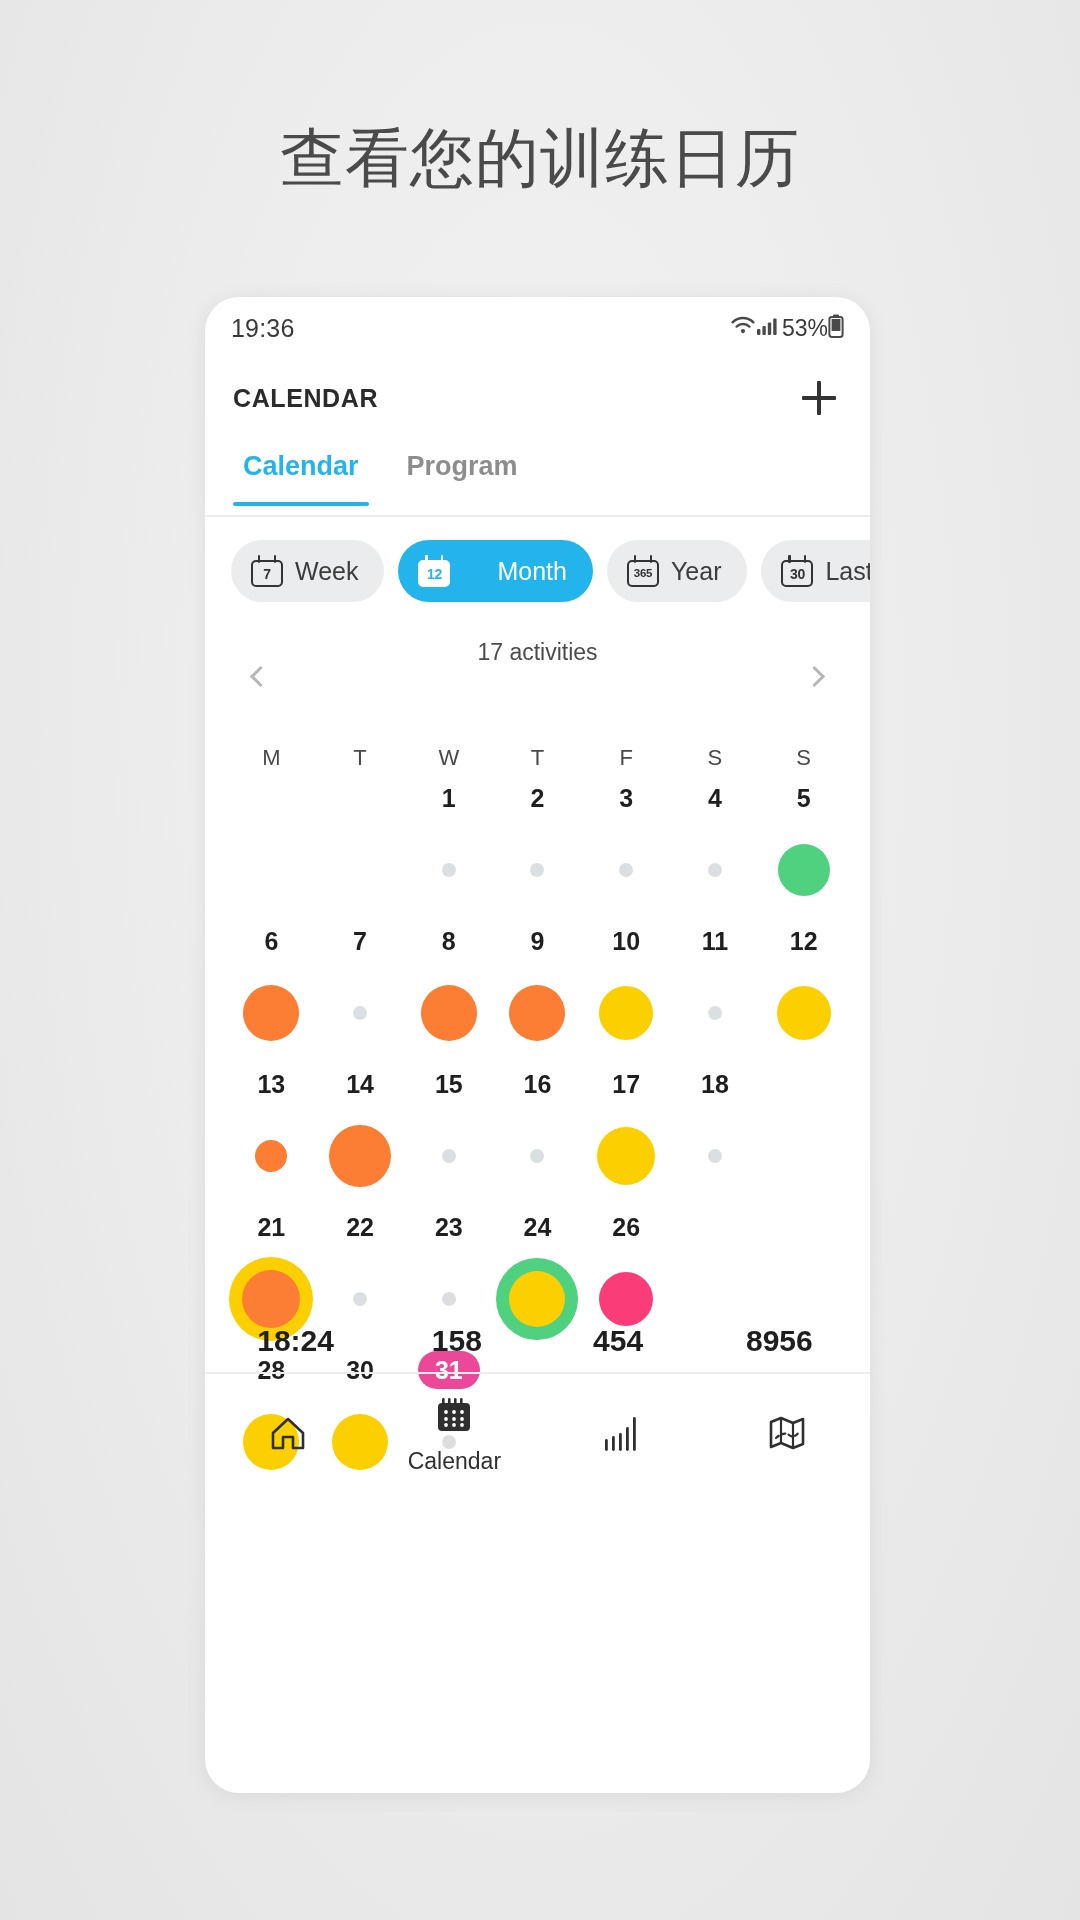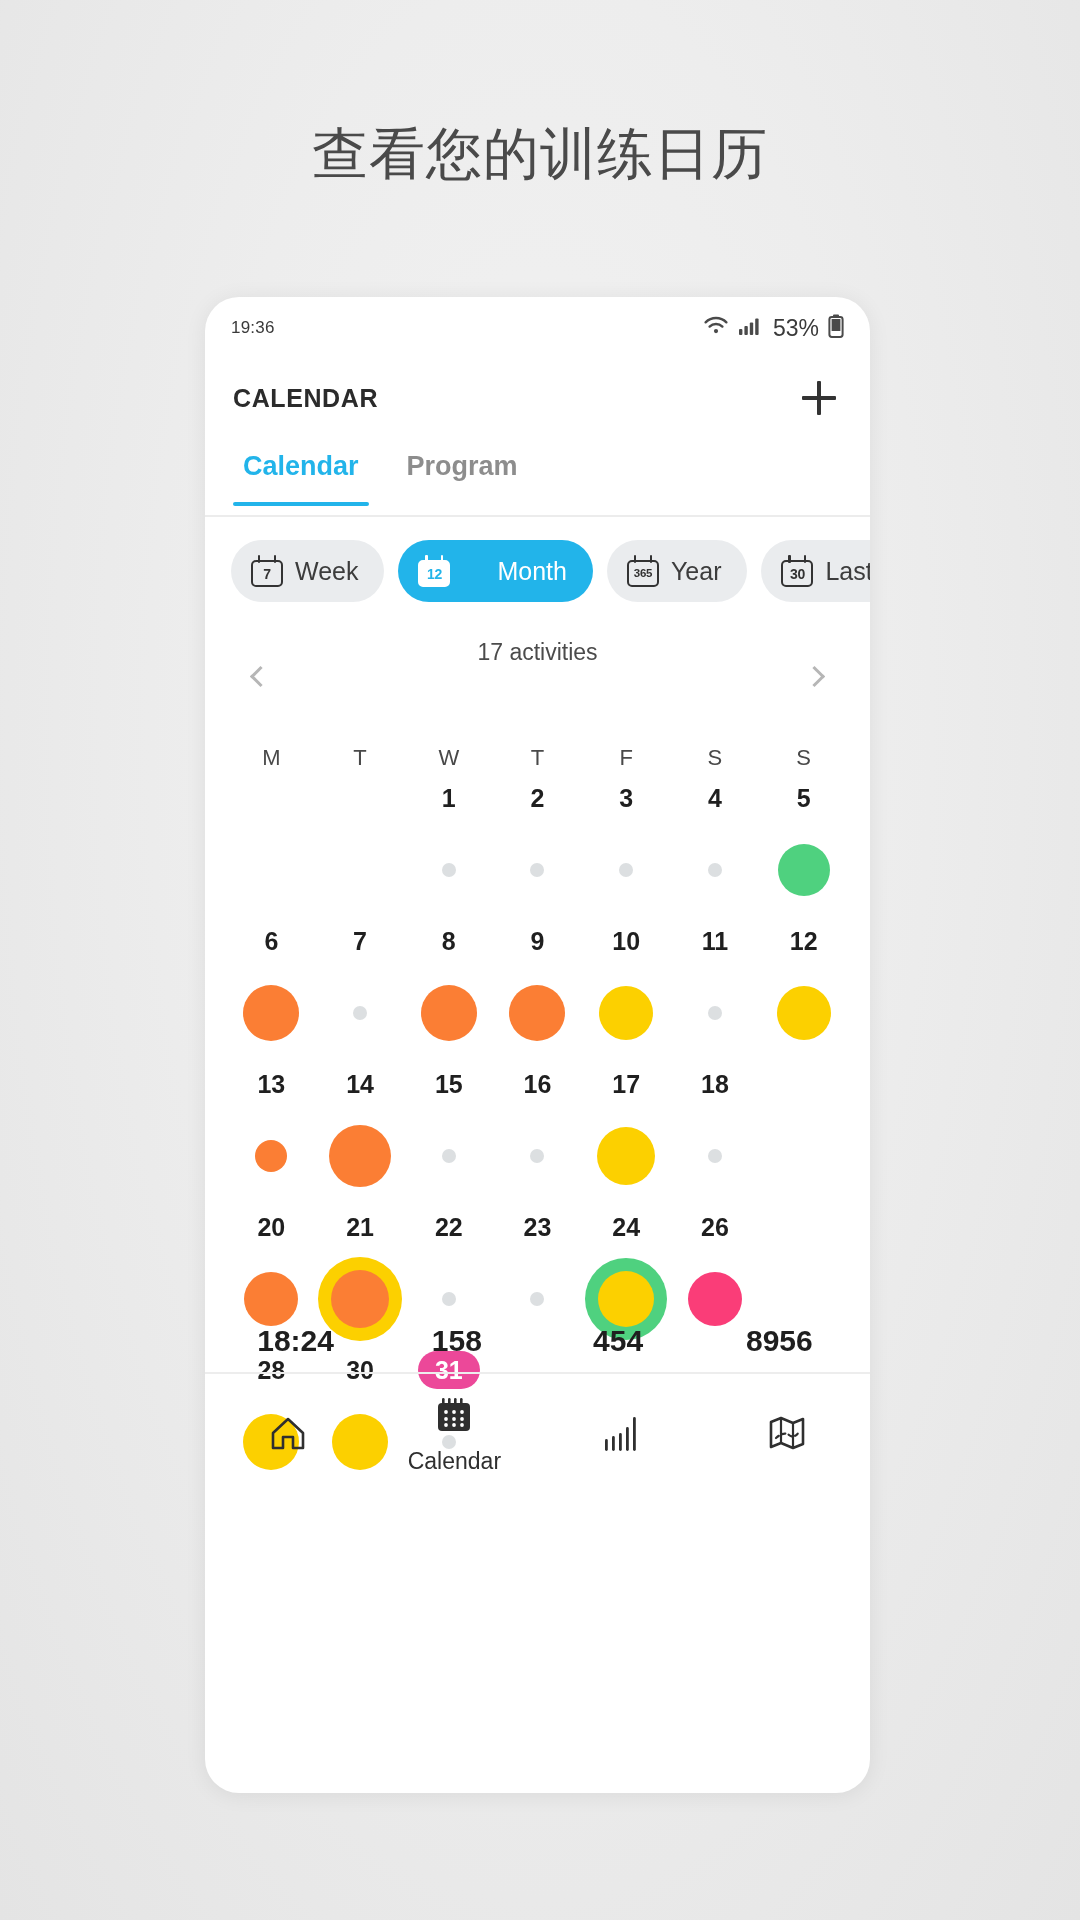--- a/index.html
+++ b/index.html
@@ -11,21 +11,21 @@
   body {
     background: radial-gradient(ellipse at 50% 38%, #f2f2f2 0%, #ededed 45%, #e4e4e4 100%);
     position: relative;
   }
 
   
   .headline {
     position: absolute;
     top: 120px; left: 0; width: 1080px;
     text-align: center;
-    font-size: 56px;
+    font-size: 64px;
     font-weight: 400;
     color: #4a4a4a;
     letter-spacing: 1px;
     line-height: 1.2;
   }
 
   
   .phone {
     position: absolute;
     left: 205px; top: 297px;
@@ -35,22 +35,22 @@
     overflow: hidden;
     box-shadow: 0 2px 22px rgba(0,0,0,0.07);
   }
 
   
   .statusbar {
     position: absolute; top: 0; left: 0; width: 665px; height: 62px;
     display: flex; align-items: center; justify-content: space-between;
     padding: 0 26px 0 26px;
   }
-  .status-time { font-size: 17px; color: #3a3a3a; letter-spacing: .2px; }
-  .status-right { display: flex; align-items: center; gap: 9px; }
+  .status-time { font-size: 25px; color: #3a3a3a; letter-spacing: .2px; }
+  .status-right { display: flex; align-items: center; }
   .status-batt-text { font-size: 23px; color: #3a3a3a; margin-left: 2px; }
 
   
   .appbar {
     position: absolute; top: 62px; left: 0; width: 665px; height: 78px;
     display: flex; align-items: center; justify-content: space-between;
     padding: 0 28px 0 28px;
   }
   .appbar-title {
     font-size: 25px; font-weight: bold; color: #2b2b2b; letter-spacing: .6px;
@@ -416,26 +416,20 @@
           </div>
           <div class="cell">
             <div class="daynum">18</div>
             <div class="dotwrap">
               <div class="dot none"></div>
             </div>
           </div>
         </div>
         <div class="week">
           <div class="cell">
-            <div class="daynum">20</div>
-            <div class="dotwrap">
-              <div class="dot" style="width: 54px; height: 54px; background: rgb(251, 126, 52);"></div>
-            </div>
-          </div>
-          <div class="cell">
             <div class="daynum">21</div>
             <div class="dotwrap">
               <div class="dot" style="width: 84px; height: 84px; background: rgb(252, 208, 0);">
                 <div class="dot" style="width: 58px; height: 58px; background: rgb(251, 126, 52);"></div>
               </div>
             </div>
           </div>
           <div class="cell">
             <div class="daynum">22</div>
             <div class="dotwrap">

